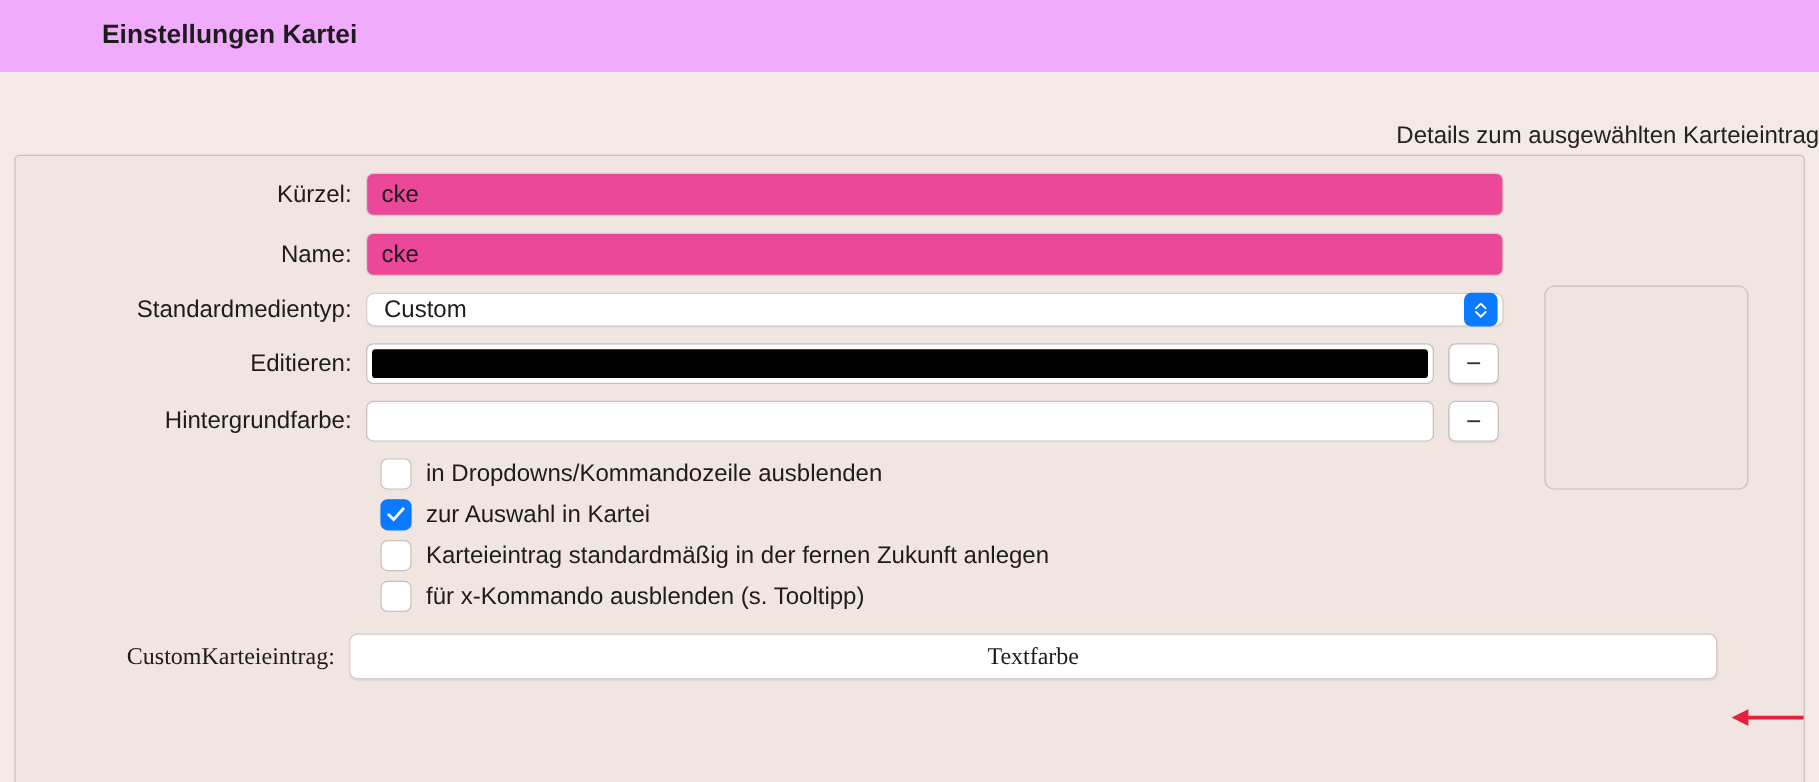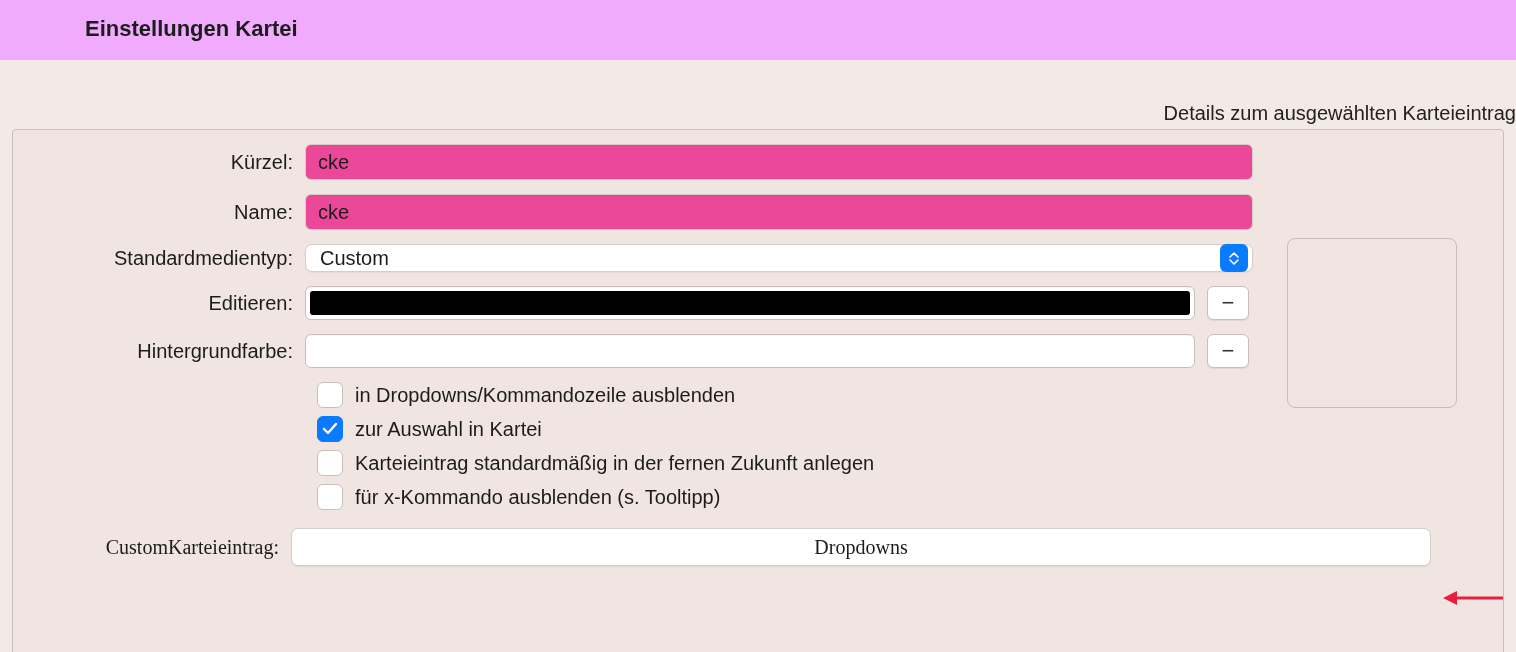--- a/index.html
+++ b/index.html
@@ -278,21 +278,21 @@
     <div class="checkbox-row">
       <div class="checkbox"></div>
       <div class="checkbox-label">für x-Kommando ausblenden (s. Tooltipp)</div>
     </div>
   </div>
 
   <div class="form-row" style="margin-top:14px;font-family:Liberation Serif, serif;">
     <div class="label-col" style="width:278px;">CustomKarteieintrag:</div>
     <div class="input-col">
       <div class="edit-btn">
-        <span>Dropdowns</span>
+        <span>Textfarbe</span>
       </div>
     </div>
   </div>
 
   <div class="toolbar-icon-section">
     <div class="toolbar-icon-well"></div>
   </div>
 
   <svg class="arrow-annotation" width="64" height="24" viewBox="0 0 64 24">
     <line x1="62" y1="12" x2="12" y2="12" stroke="#e6203c" stroke-width="3"></line>

